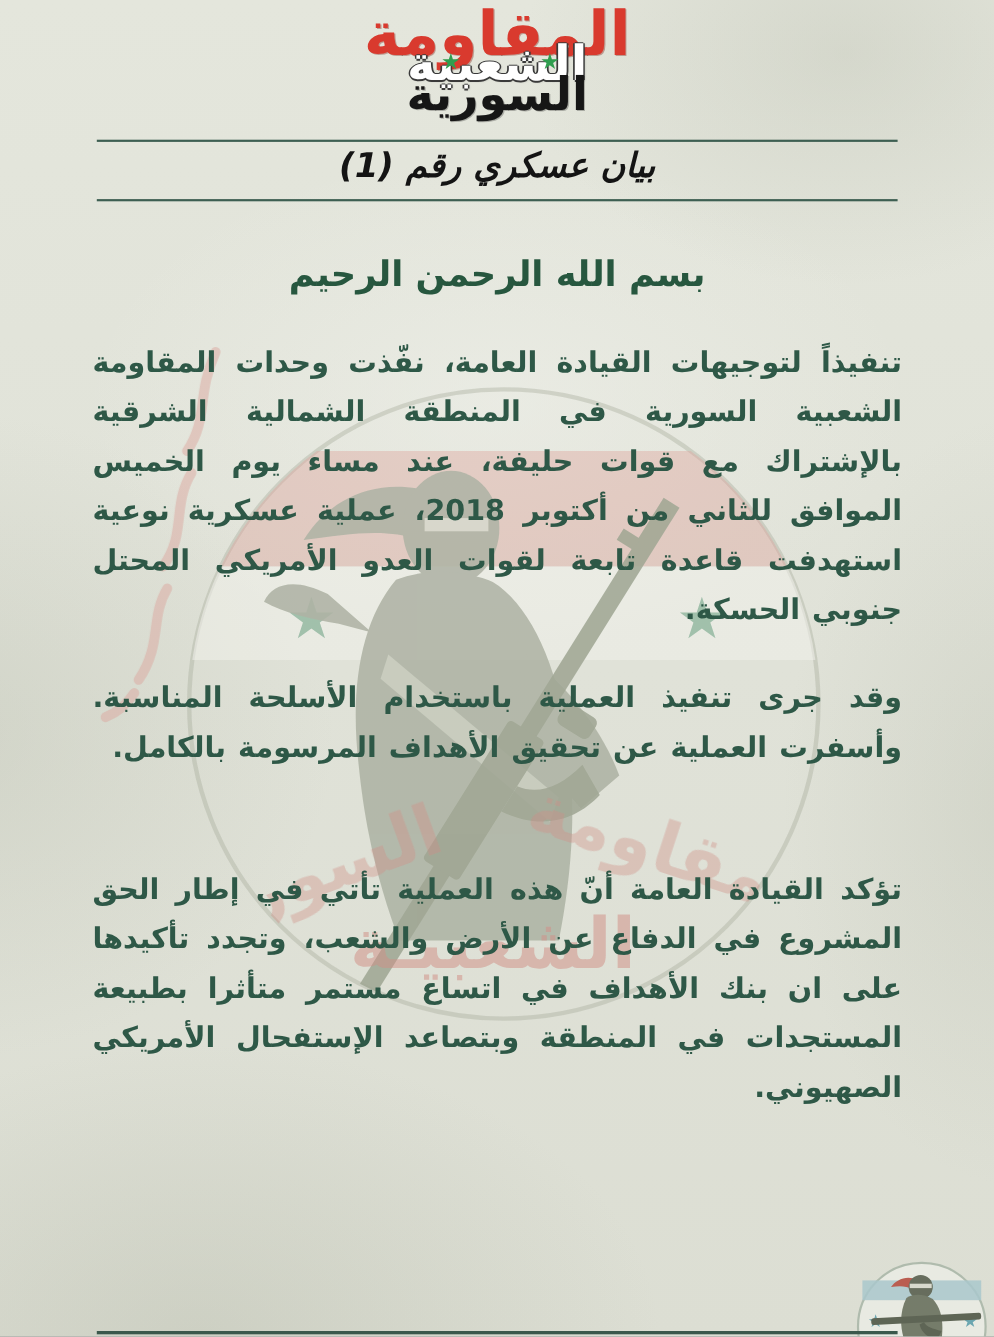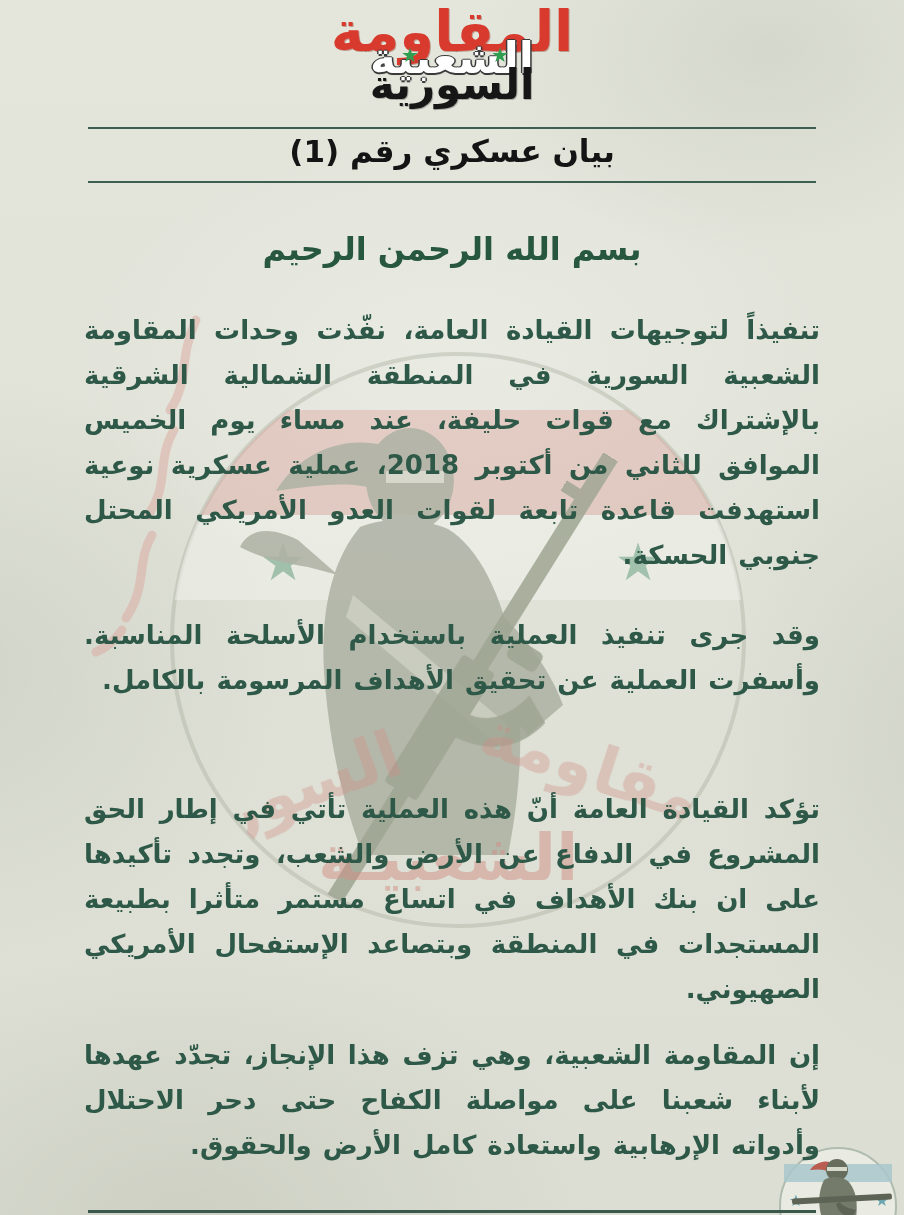--- a/index.html
+++ b/index.html
@@ -43,21 +43,21 @@
     font-size:42px;font-weight:bold;color:#161616;letter-spacing:-1px;
     text-shadow:1px 1px 0 rgba(0,0,0,.25);
     z-index:3;position:relative;
   }
   
   .rule{position:absolute;left:88px;width:728px;height:2px;background:#3d5f52;z-index:4;}
   .rule.r1{top:127px;}
   .rule.r2{top:181px;}
   .page-title{
     position:absolute;top:133px;right:0;left:0;text-align:center;
-    font-size:31px;font-weight:bold;color:#141414;z-index:4;
+    font-size:31px;font-weight:bold;color:#141414;z-index:4;font-style:italic;
   }
   .bismillah{
     position:absolute;top:230px;right:0;left:0;text-align:center;
     font-size:32px;font-weight:bold;color:#27573f;z-index:4;
   }
   
   .para{
     position:absolute;right:84px;left:84px;
     font-size:26px;font-weight:bold;color:#2e5847;
     line-height:45px;text-align:justify;text-justify:inter-word;
@@ -162,17 +162,16 @@
 
   <div class="rule r1"></div>
   <div class="page-title">بيان عسكري رقم (1)</div>
   <div class="rule r2"></div>
 
   <div class="bismillah">بسم الله الرحمن الرحيم</div>
 
   <div class="para p1">تنفيذاً لتوجيهات القيادة العامة، نفّذت وحدات المقاومة الشعبية السورية في المنطقة الشمالية الشرقية بالإشتراك مع قوات حليفة، عند مساء يوم الخميس الموافق للثاني من أكتوبر 2018، عملية عسكرية نوعية استهدفت قاعدة تابعة لقوات العدو الأمريكي المحتل جنوبي الحسكة.</div>
   <div class="para p2">وقد جرى تنفيذ العملية باستخدام الأسلحة المناسبة. وأسفرت العملية عن تحقيق الأهداف المرسومة بالكامل.</div>
   <div class="para p3">تؤكد القيادة العامة أنّ هذه العملية تأتي في إطار الحق المشروع في الدفاع عن الأرض والشعب، وتجدد تأكيدها على ان بنك الأهداف في اتساع مستمر متأثرا بطبيعة المستجدات في المنطقة وبتصاعد الإستفحال الأمريكي الصهيوني.</div>
-  <div class="para p4">إن المقاومة الشعبية، وهي تزف هذا الإنجاز، تجدّد عهدها لأبناء شعبنا على مواصلة الكفاح حتى دحر الاحتلال وأدواته الإرهابية واستعادة كامل الأرض والحقوق.</div>
 
   <div class="footer-rule"></div>
 
 </div>
 
 </body></html>

